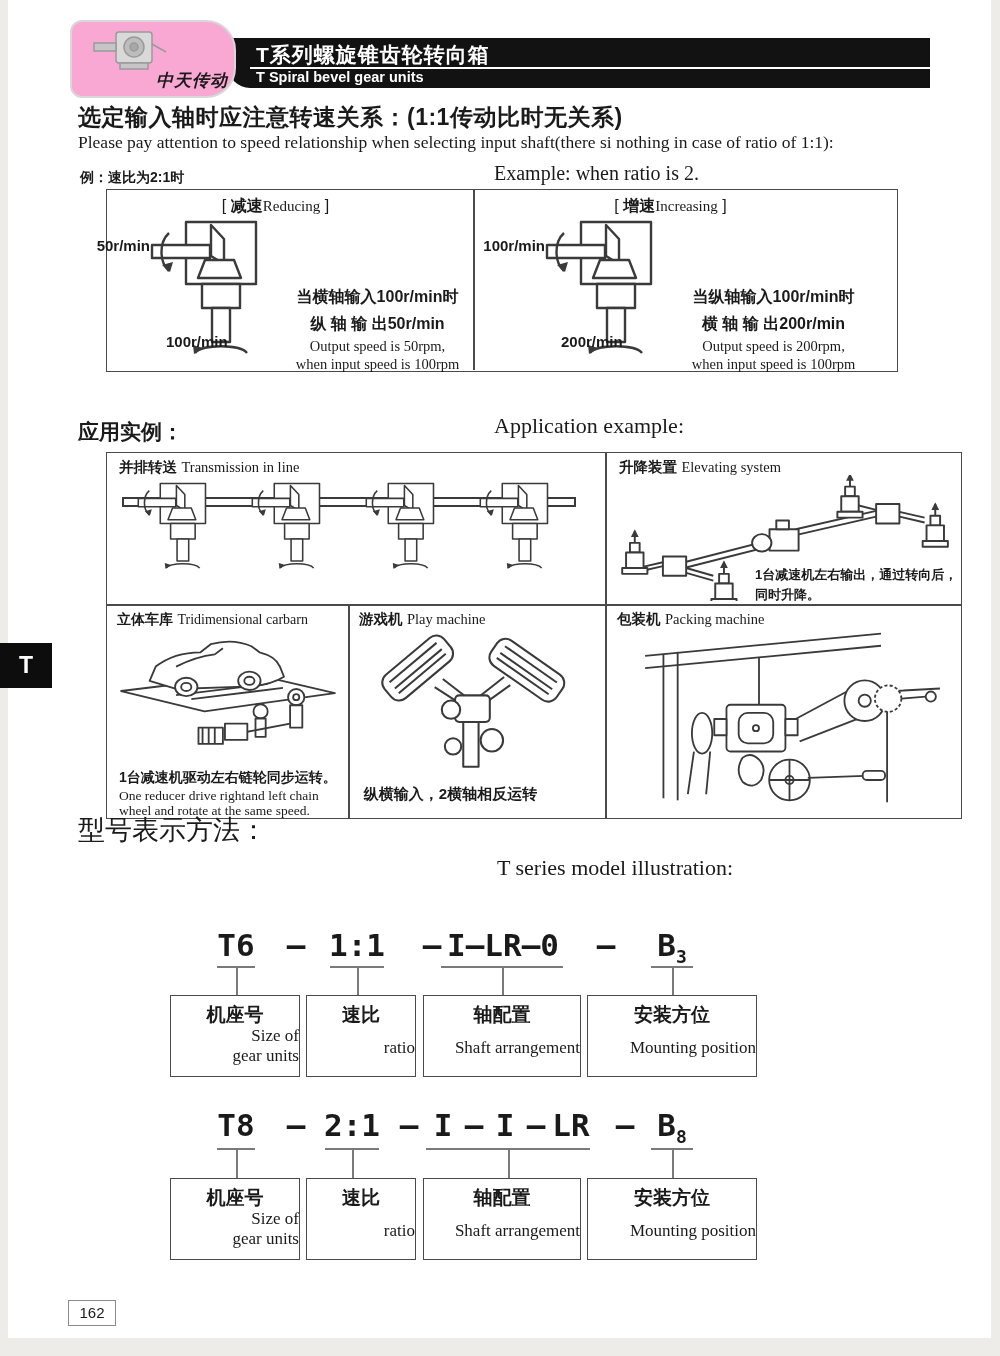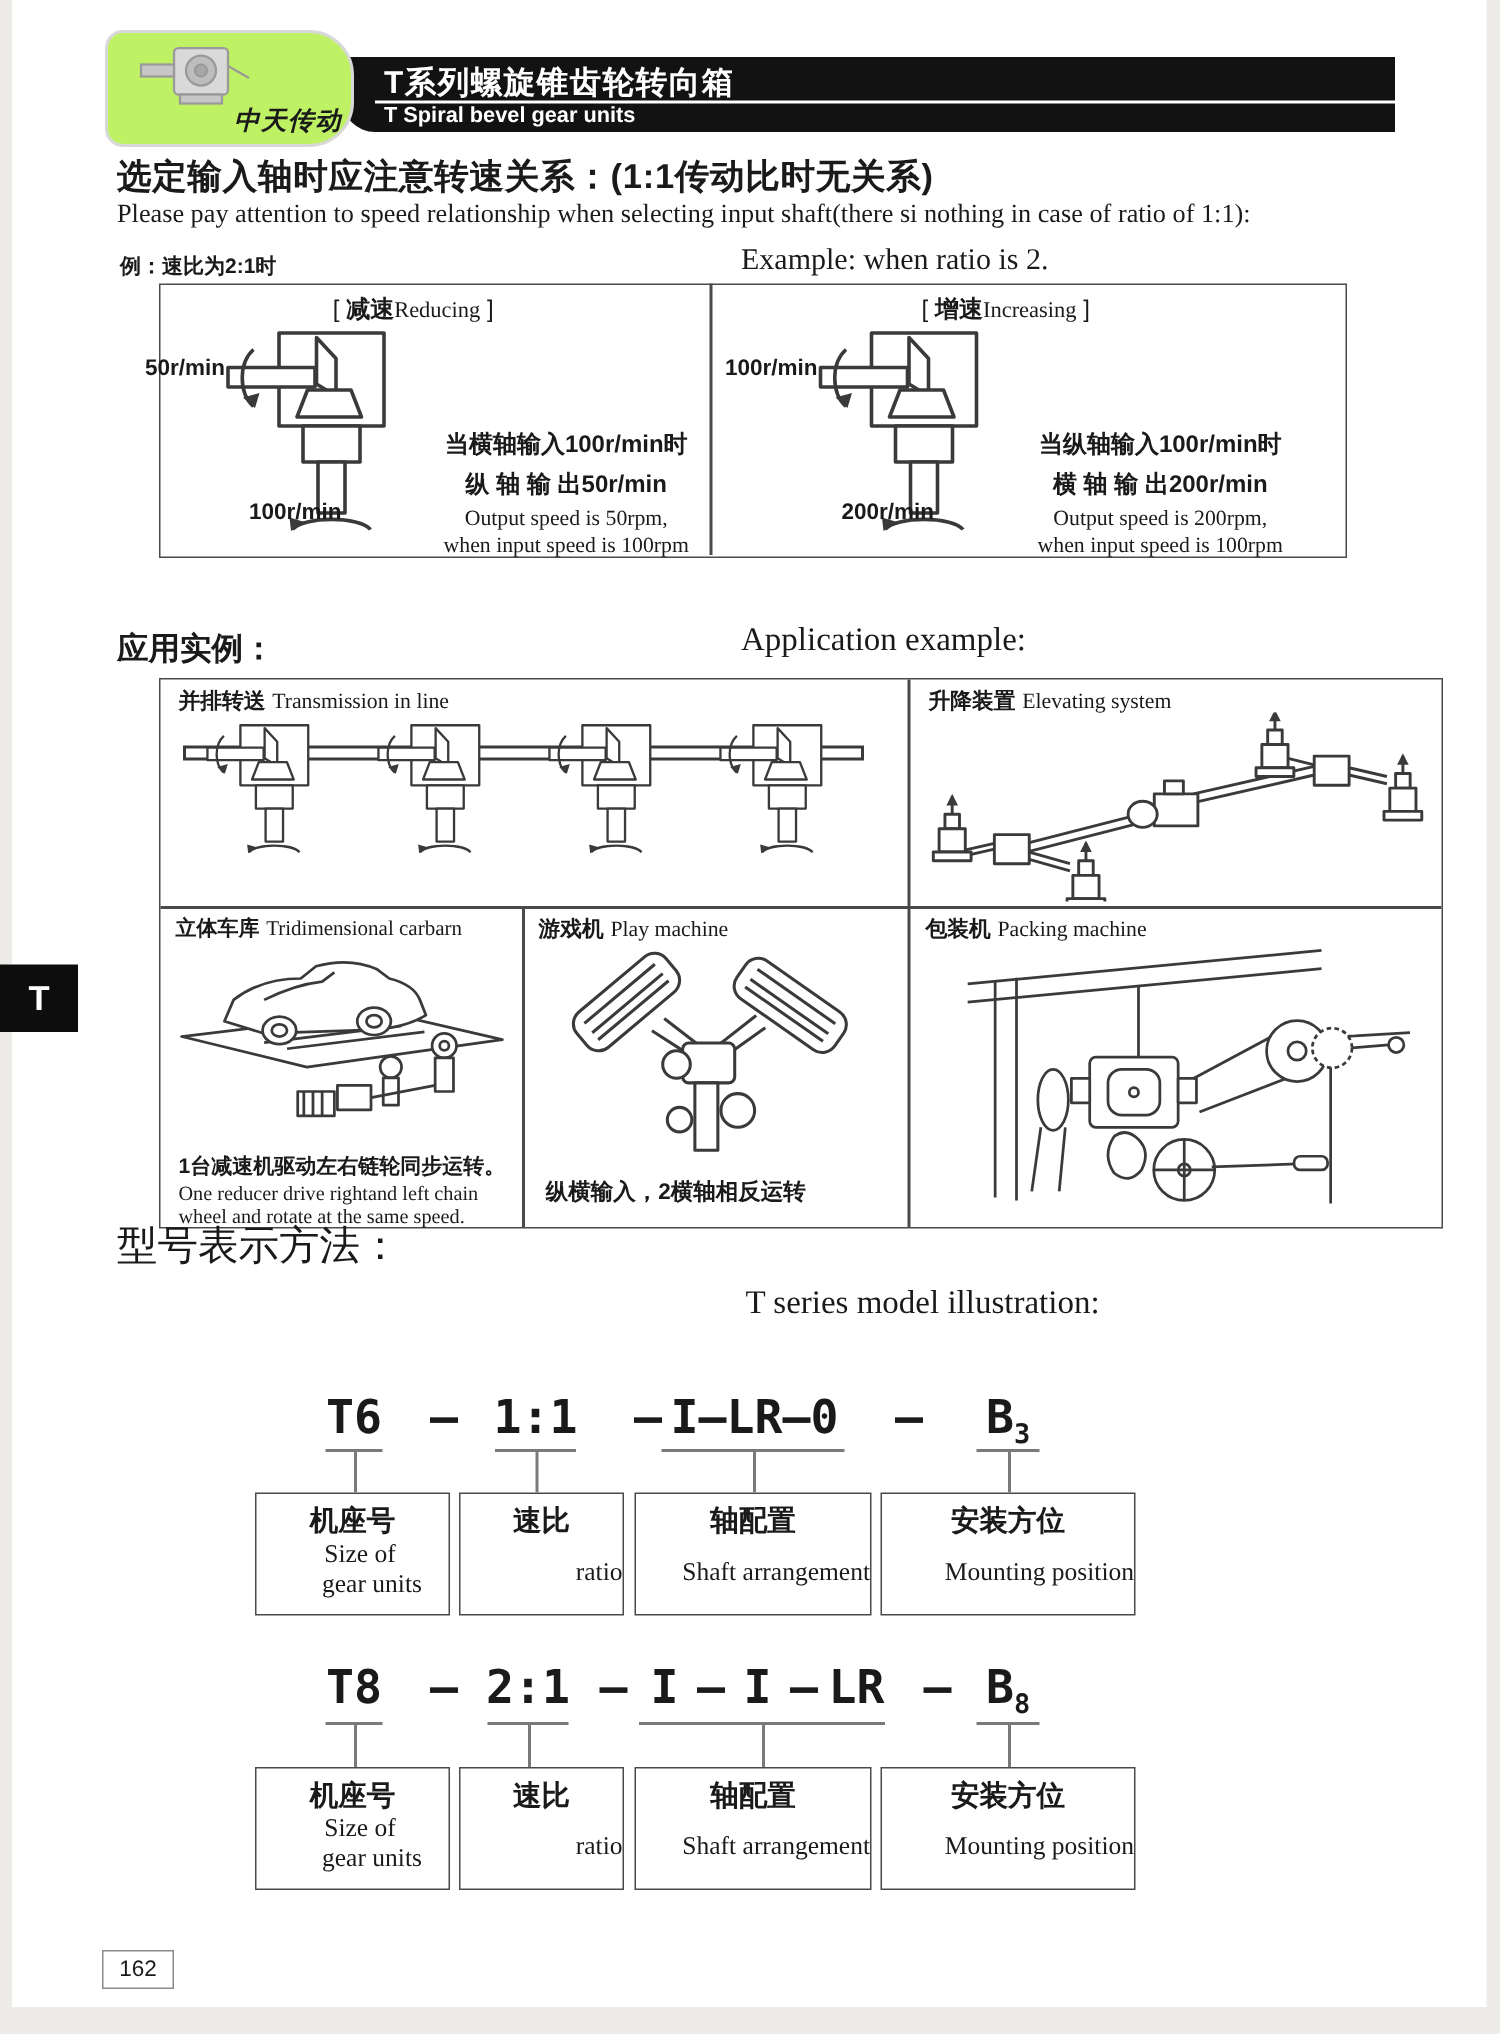--- a/index.html
+++ b/index.html
@@ -14,29 +14,29 @@
   .edge { background:#edecE8; }
   .frame { border:1.6px solid #4a4a4a; background:#fff;margin-left:28px; }
   .vline { width:1.6px; background:#4a4a4a; }
   .hline { height:1.6px; background:#4a4a4a; }
   .tick { height:1.6px; background:#7a7a7a; }
   .tvert { width:1.6px; background:#7a7a7a; }
   .blackbar {
     background:#121212; color:#fff; border-radius:0 0 0 22px;
   }
   .logo-blob {
-    background:#bef264; border:2px solid #d8d8d8; border-radius:12px 30px 30px 12px;text-align:center;
+    background:#f9a8d4; border:2px solid #d8d8d8; border-radius:12px 30px 30px 12px;text-align:center;
   }
   .model-seg { position:absolute; transform:translateX(-50%); font-weight:bold;
     font-family:"DejaVu Sans Mono", monospace; font-size:31px; line-height:34px; white-space:nowrap; }
   .model-seg sub { font-size:58%; }
   .mbox { position:absolute; border:1.7px solid #4a4a4a; height:80px; background:#fff; }
   .mbox .cn { font-size:19px; font-weight:bold; text-align:center; padding-top:7px; line-height:23px; }
   .mbox .en { font-family:"Liberation Serif", serif; font-size:17px; line-height:20px; text-align:right; }
-  .mbox .enl { text-align:center; }
+  .mbox .enl { text-align:right; }
   svg { display:block; }
   .cellTitleCn { font-weight:bold; font-size:14.5px; }
   .cellTitleEn { font-family:"Liberation Serif", serif; font-size:14.5px; }
   .capCn { font-weight:bold; }
 </style>
 </head>
 <body>
 
 <svg width="0" height="0" style="position:absolute">
   <defs>
@@ -175,20 +175,24 @@
       <rect x="268" y="30" width="24" height="20"></rect>
       <line x1="292" y1="38" x2="318" y2="44"></line>
         <line x1="292" y1="43" x2="318" y2="49"></line>
       <line x1="268" y1="36" x2="248" y2="31"></line>
       <use href="#jack" x="2" y="56" width="34" height="52"></use>
       <use href="#jack" x="94" y="88" width="34" height="52"></use>
       <use href="#jack" x="224" y="-2" width="34" height="52"></use>
       <use href="#jack" x="312" y="28" width="34" height="52"></use>
     </g>
   </svg>
+  <div class="abs capCn" style="left:648px;top:112px;width:206px;font-size:13px;line-height:20px">
+    <div>1台减速机左右输出，通过转向后，</div>
+    <div>同时升降。</div>
+  </div>
 
   <div class="abs" style="left:10px;top:157px">
     <span class="cellTitleCn" style="font-size:14px">立体车库</span>
     <span class="cellTitleEn" style="font-size:14px">Tridimensional carbarn</span>
   </div>
   <svg class="abs" style="left:8px;top:176px" width="226" height="122" viewBox="0 0 222 118">
     <g fill="none" stroke="#3a3a3a" stroke-width="1.8" stroke-linejoin="round">
       <polygon points="6,60 138,44 216,62 88,80" fill="#fff"></polygon>
       <line x1="60" y1="64" x2="150" y2="53"></line>
         <line x1="75" y1="68" x2="165" y2="57"></line>

